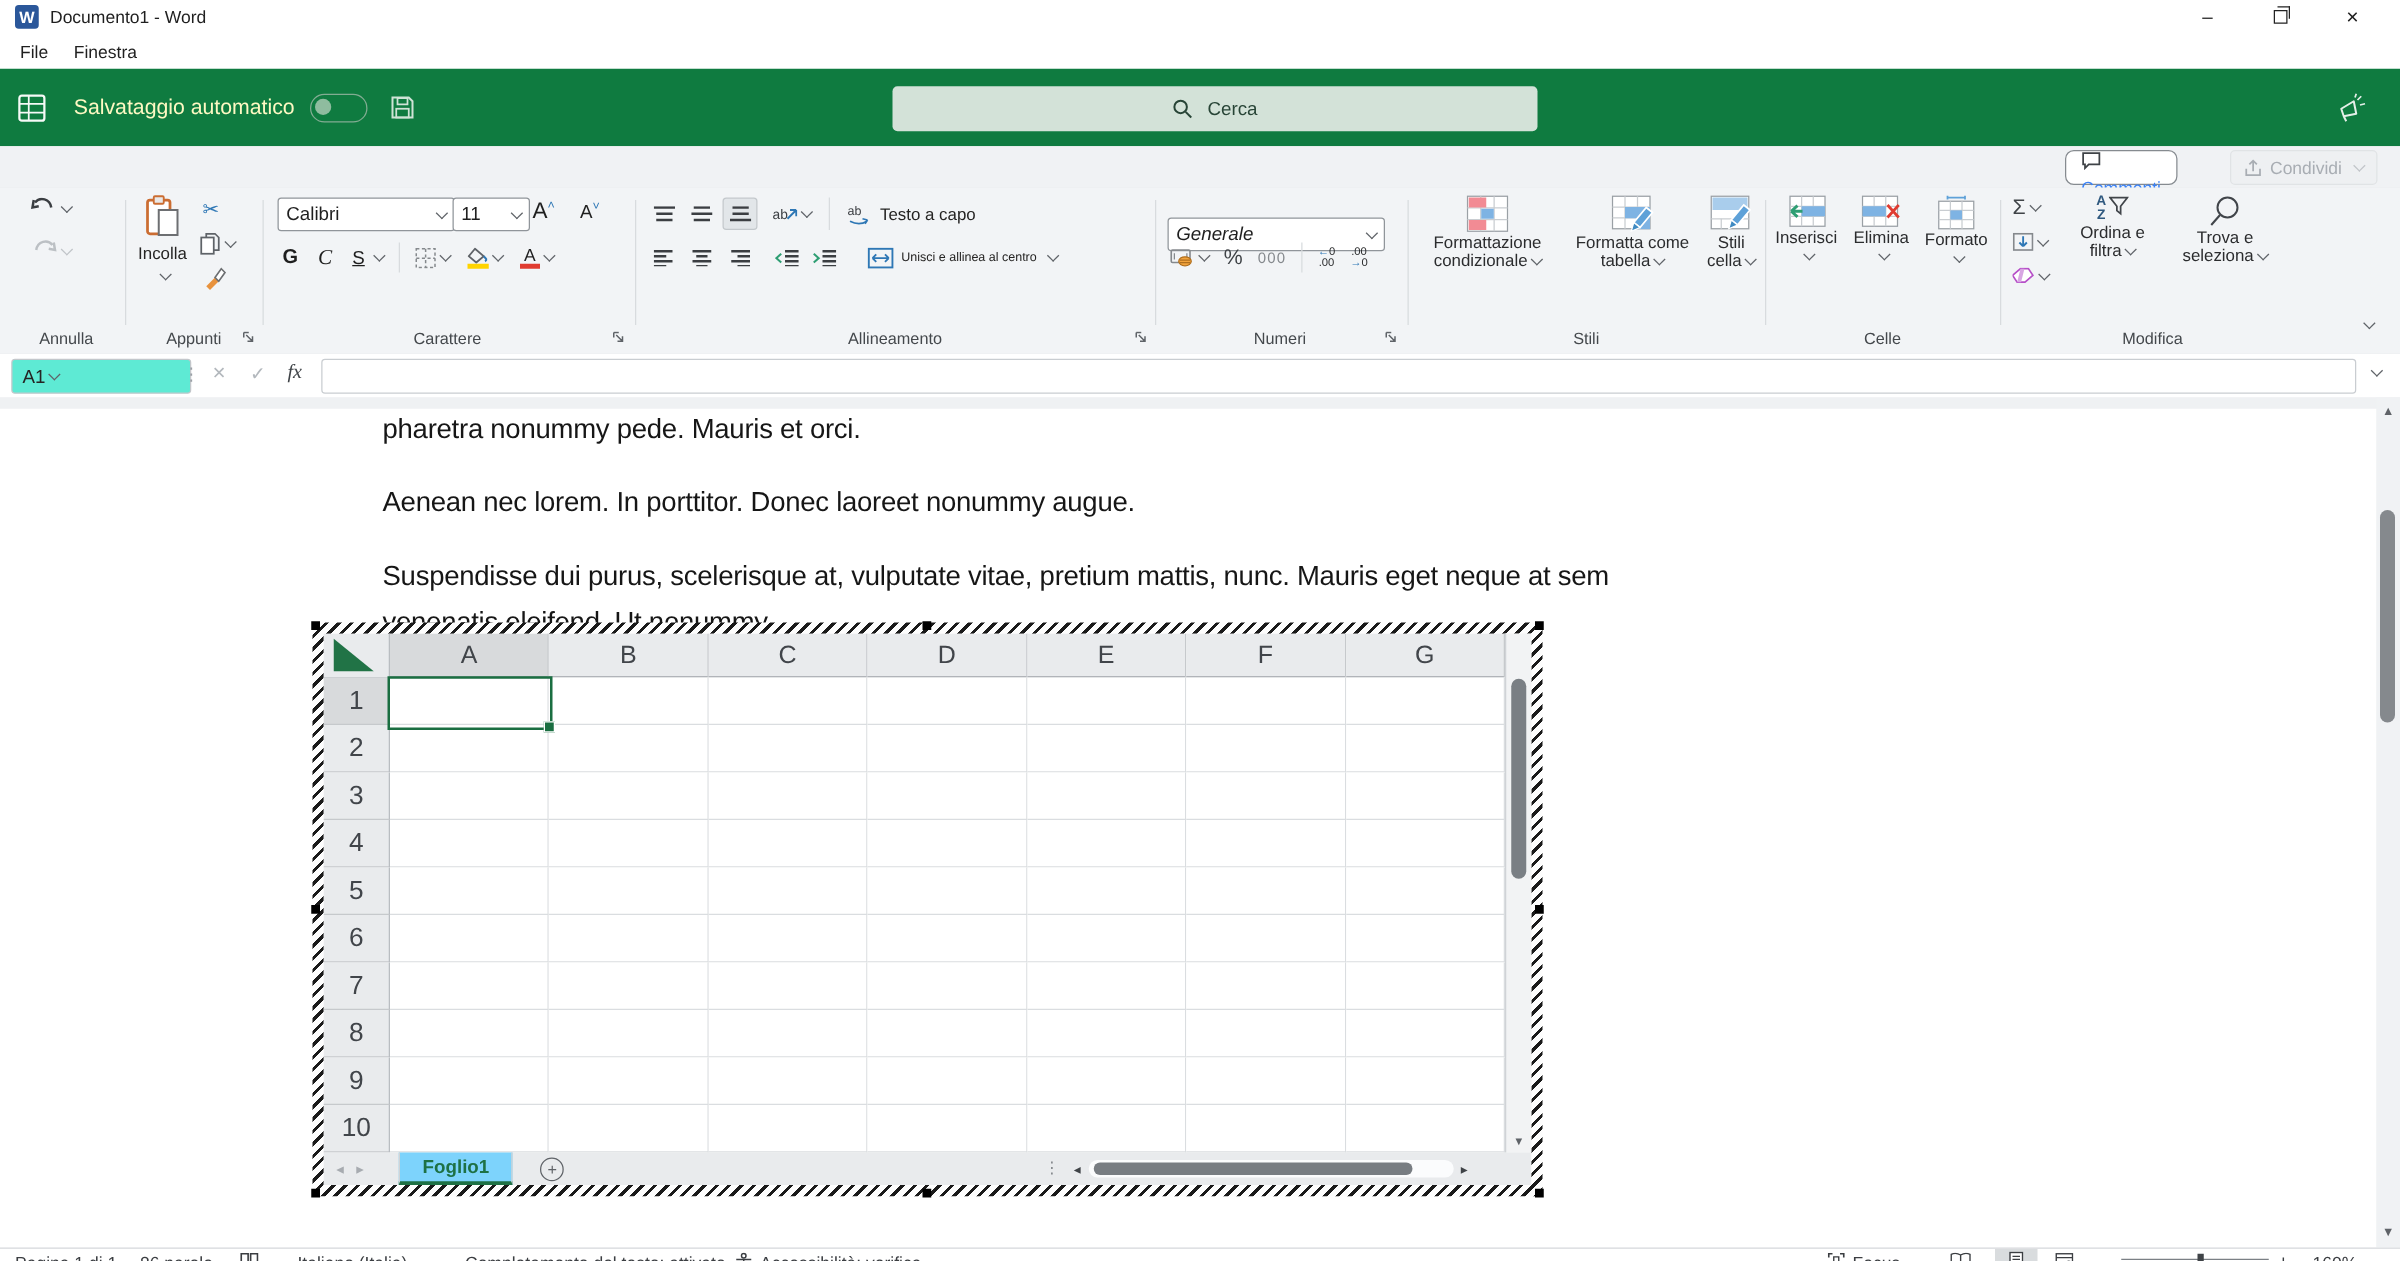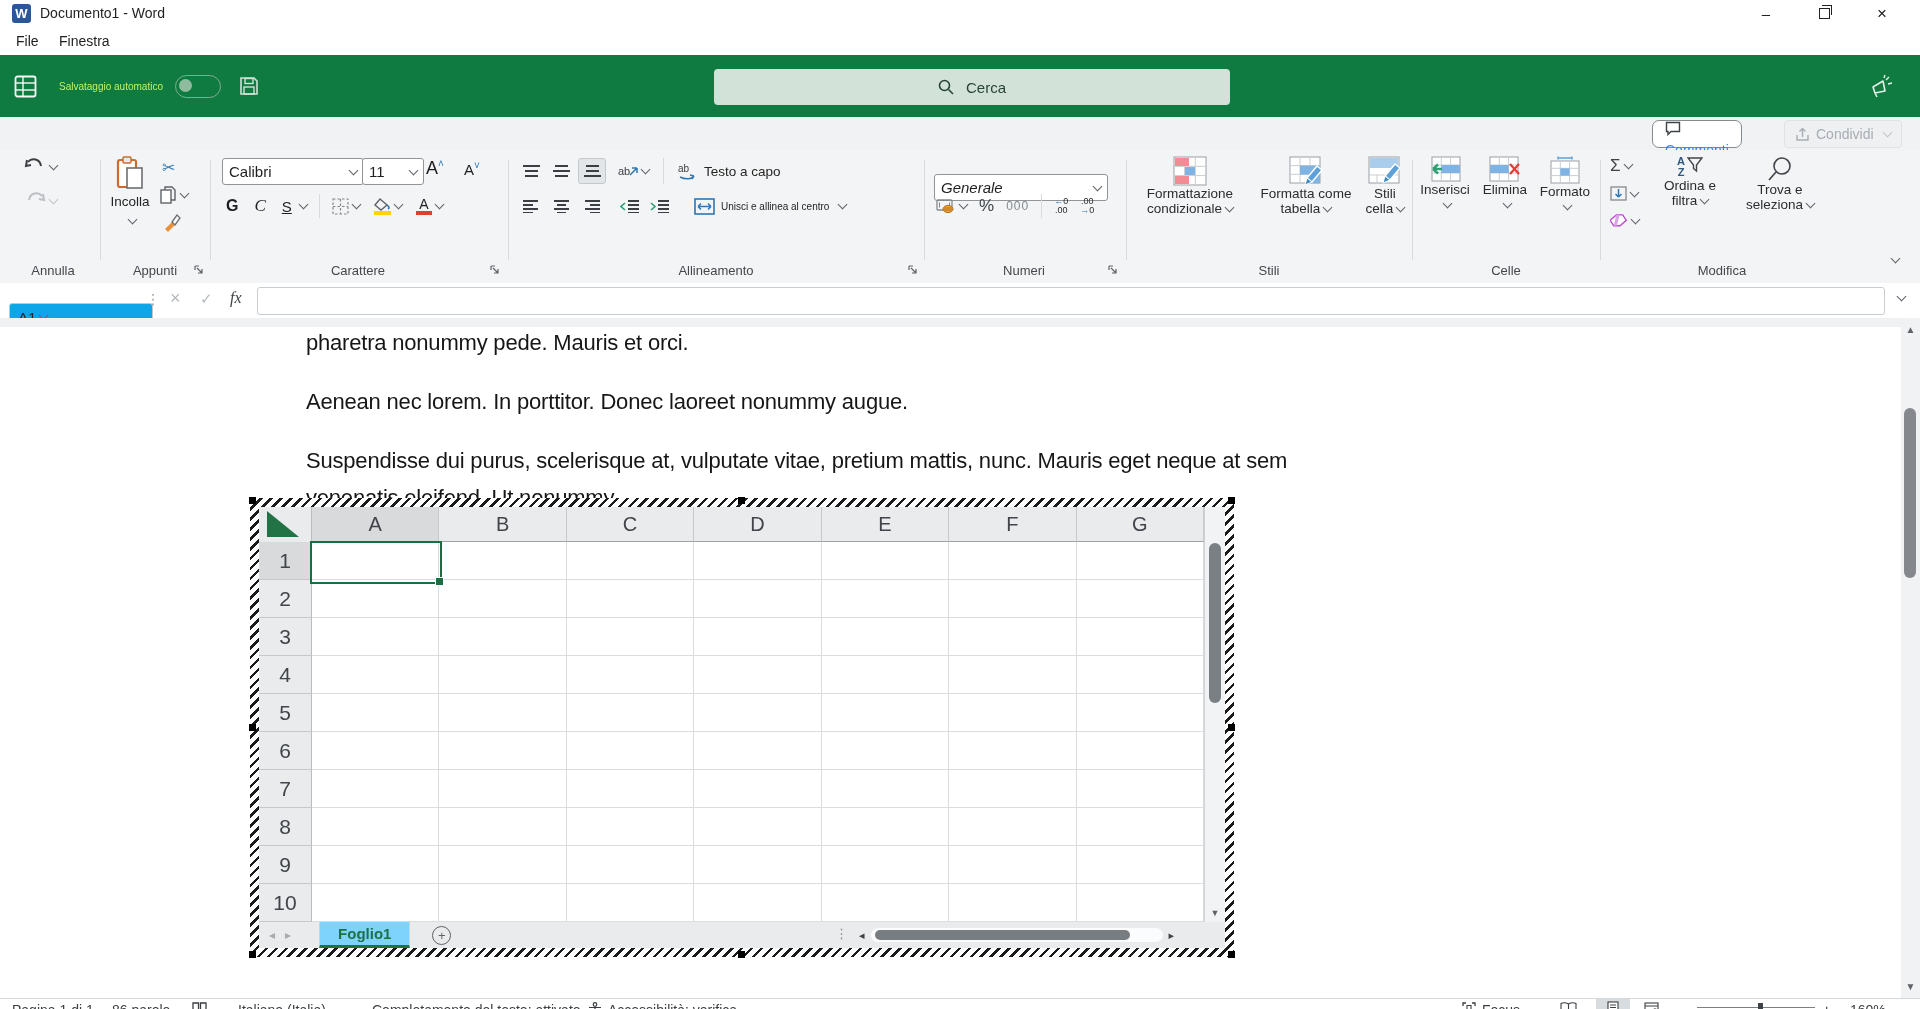--- a/index.html
+++ b/index.html
@@ -16,21 +16,21 @@
              color:#fff;font-size:13px;font-weight:bold;text-align:center;line-height:19px;}
   #title-text{left:40px;top:5px;font-size:14px;color:#1f1f1f;}
   .winbtn{top:0;width:58px;height:27px;display:flex;align-items:center;justify-content:center;font-size:15px;color:#222;}
   #btn-restore span{position:relative;width:9px;height:9px;border:1px solid #222;display:block;background:#fff;}
   #btn-restore span::before{content:"";position:absolute;left:2px;top:-4px;width:9px;height:9px;border:1px solid #222;border-left:none;border-bottom:none;}
   
   #menubar{left:0;top:27px;width:1920px;height:28px;background:#fff;}
   .menu-item{font-size:14px;color:#1f1f1f;margin-left:16px;display:inline-block;margin-top:6px;}
   
   #greenbar{left:0;top:55px;width:1920px;height:62px;background:#0f7b40;}
-  #autosave-label{color:#bef264;font-size:10px;}
+  #autosave-label{color:#fef9c3;font-size:17px;}
   #autosave-toggle{width:44px;height:21px;border:1.5px solid #82ac92;border-radius:12px;margin-left:12px;position:relative;}
   #autosave-toggle i{position:absolute;left:3px;top:3px;width:13px;height:13px;border-radius:50%;background:#8fbc9f;}
   #searchbox{left:714px;top:14px;width:516px;height:36px;background:#d3e2d8;border-radius:4px;
              display:flex;align-items:center;justify-content:center;font-size:15px;color:#274436;}
   
   #tabrow{left:0;top:117px;width:1920px;height:33px;background:#f0f2f4;border-bottom:1px solid #e3e6e8;}
   .rtab{display:inline-block;font-size:14.5px;color:#333;padding:7px 11px 6px;position:relative;}
   .rtab.active{font-weight:bold;color:#161616;}
   .rtab.active::after{content:"";position:absolute;left:9px;right:9px;bottom:0;height:3px;background:#157347;border-radius:2px;}
   #btn-commenti{left:1652px;top:3px;height:26px;background:#fff;border:1px solid #868b90;border-radius:7px;
@@ -49,21 +49,21 @@
   .bigbtn .l2{margin-top:0px;}
   .bold-g{font-weight:bold;font-size:16px;color:#1f1f1f;}
   .ital-c{font-style:italic;font-family:"Liberation Serif",serif;font-size:17px;color:#1f1f1f;}
   .und-s{text-decoration:underline;font-size:15px;color:#1f1f1f;}
   .alignbox{width:26px;height:24px;display:flex;align-items:center;justify-content:center;border-radius:3px;}
   .alignbox.sel{background:#e2e6e9;border:1px solid #c3c8cc;}
   .num2{display:flex;flex-direction:column;font-size:9px;line-height:9px;color:#2b2c2e;align-items:center;}
   .num2 b{color:#2e77b5;font-weight:normal;}
   
   #formulabar{left:0;top:283px;width:1920px;height:35px;background:#fff;border-bottom:1px solid #d4d8db;}
-  #namebox{left:9px;top:20px;width:126px;height:26px;background:#0ea5e9;border:1px solid #c3c7cb;border-radius:3px;
+  #namebox{left:9px;top:4px;width:126px;height:26px;background:#5eead4;border:1px solid #c3c7cb;border-radius:3px;
            display:flex;align-items:center;justify-content:flex-start;padding:0 8px;font-size:15px;}
   #formula-field{left:257px;top:4px;width:1626px;height:26px;background:#fff;border:1px solid #c9cdd1;border-radius:3px;}
   
   #docarea{left:0;top:318px;width:1920px;height:680px;background:#fff;}
   #docarea .topgap{position:absolute;left:0;top:0;width:1920px;height:9px;background:#eff1f3;}
   .para{position:absolute;left:306px;font-size:22px;color:#161616;white-space:nowrap;letter-spacing:-0.2px;}
   
   #doc-vscroll{left:1901px;top:318px;width:19px;height:680px;background:#f0f2f4;}
   #doc-vscroll .thumb{position:absolute;left:3px;top:90px;width:12px;height:170px;background:#85898d;border-radius:6px;}
   .scroll-arrow{color:#5f6368;font-size:10px;text-align:center;width:19px;position:absolute;}

